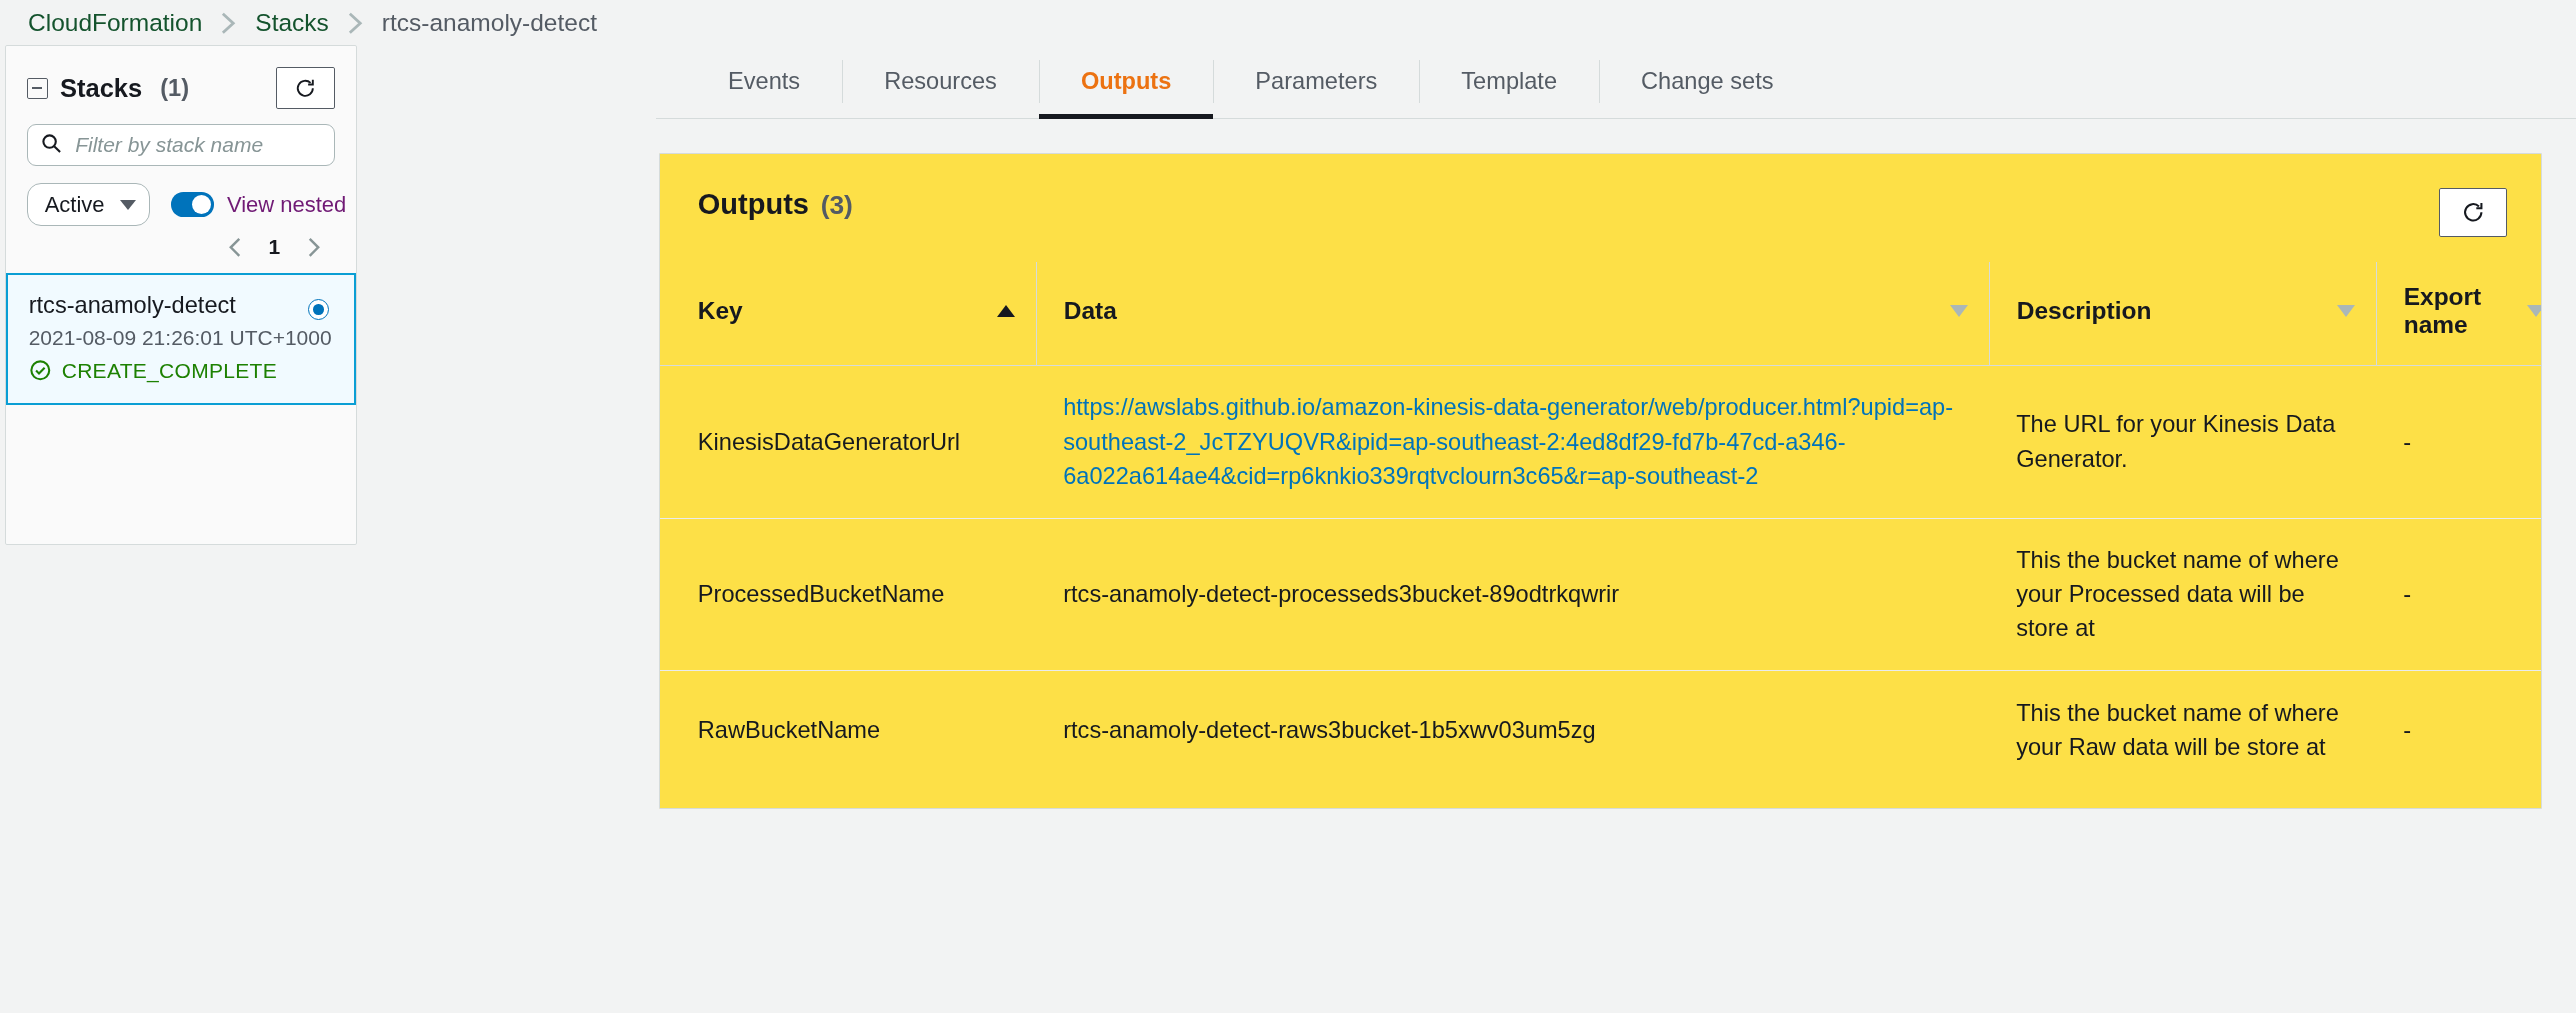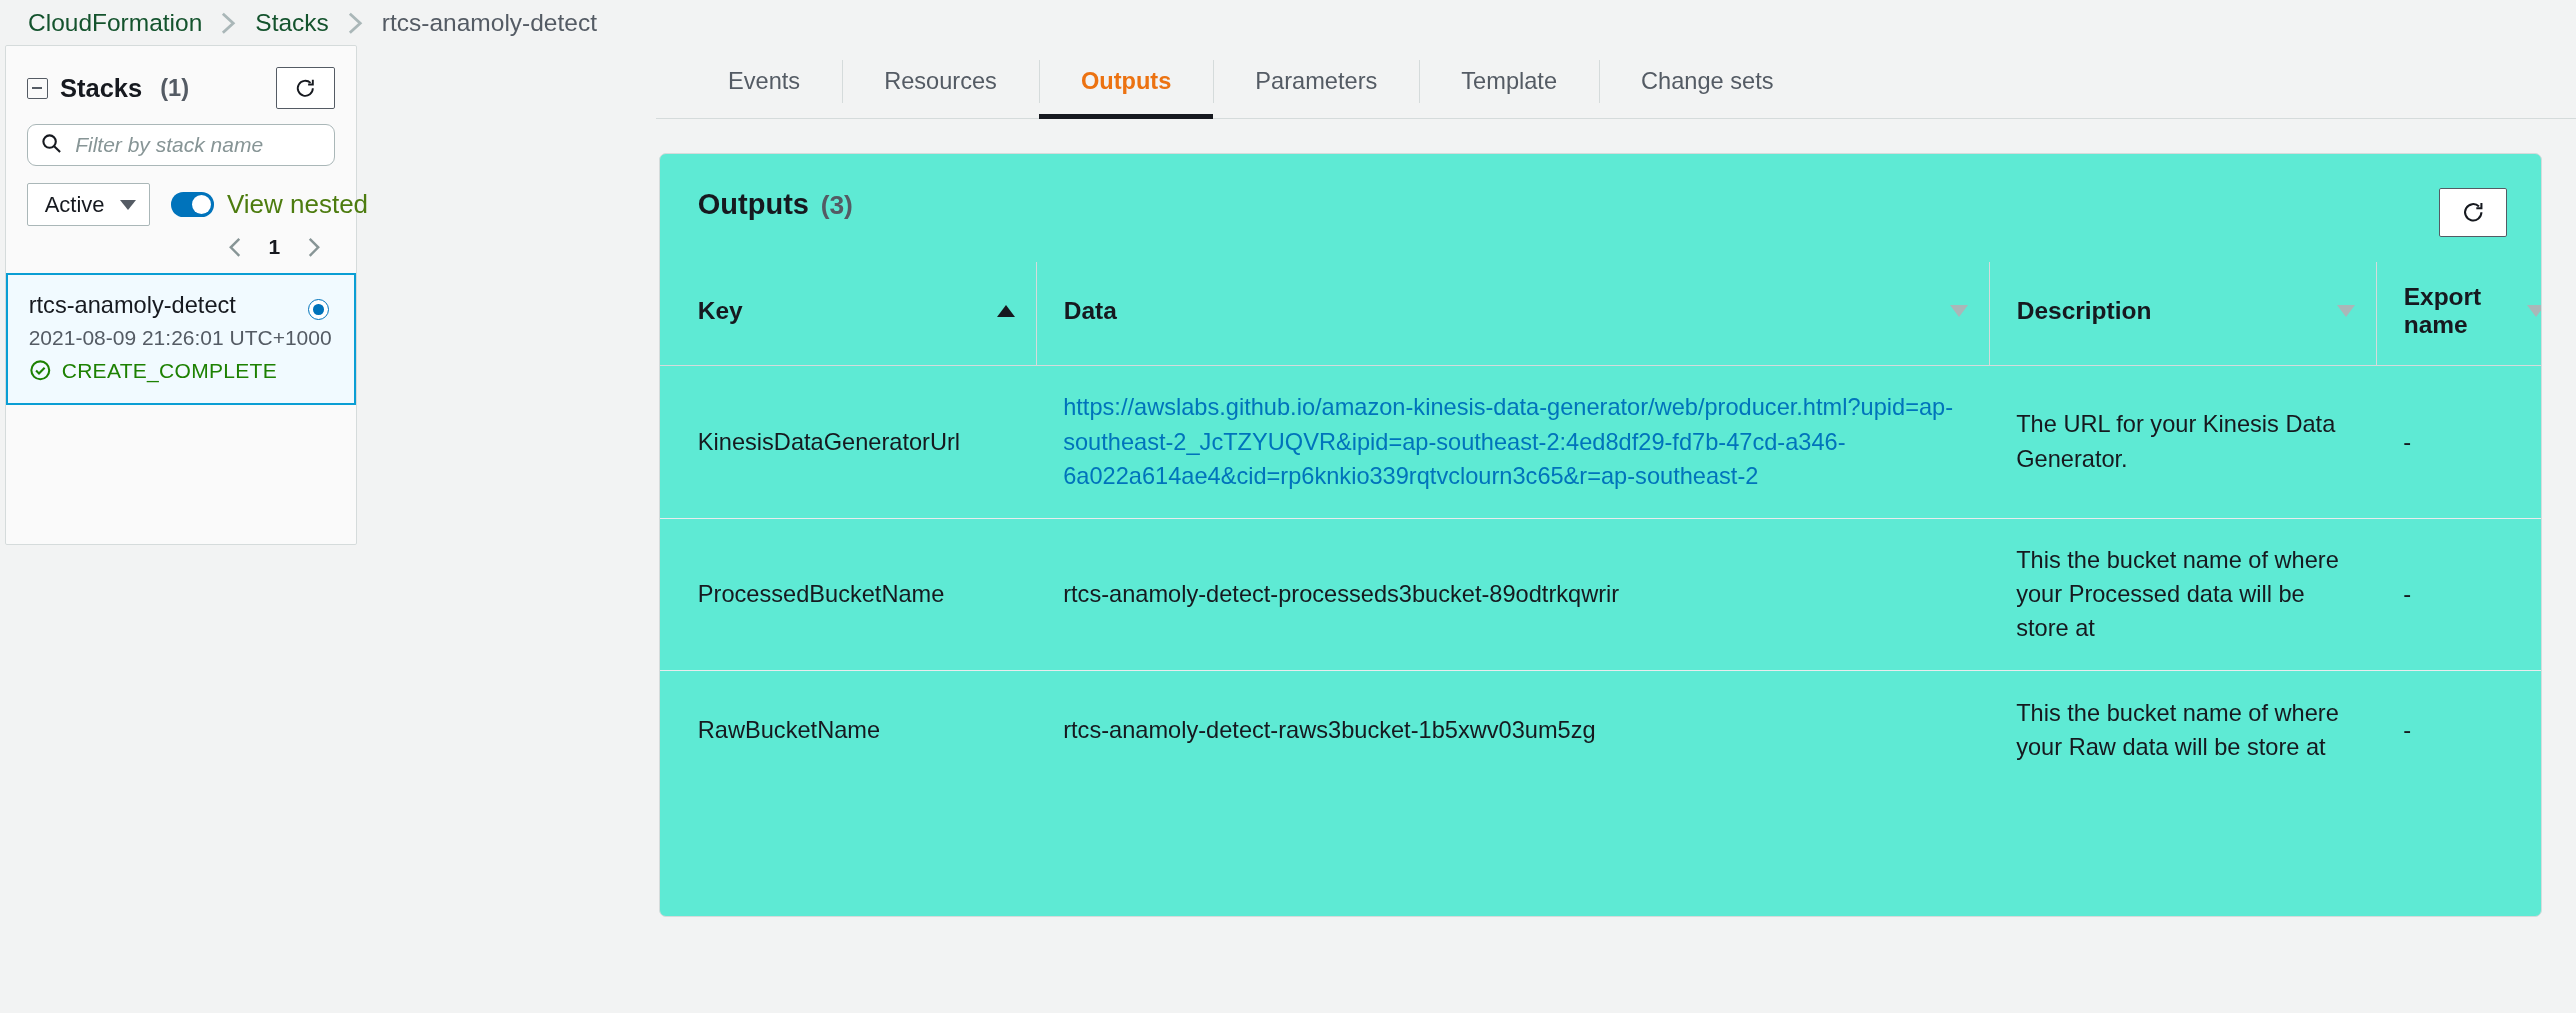--- a/index.html
+++ b/index.html
@@ -69,39 +69,39 @@
     font-style: normal;
   }
   .search-box input::placeholder { color: #879596; font-style: italic; }
 
   .controls-row {
     display: flex; align-items: center;
     padding: 17px 21px 0 21px; gap: 21px;
   }
   .select-btn {
     min-width: 123px; height: 43px;
-    border: 0.9px solid #aab7b8; border-radius: 2px; background: #fff;
+    border: 0.9px solid #aab7b8; border-radius: 14px; background: #fff;
     display: flex; align-items: center; justify-content: space-between;
     padding: 0 13.2px 0 17px; cursor: pointer;
   }
   .select-btn .lbl { font-size: 22px; color: #16191f; }
   .tri-down-solid {
     width:0;height:0;border-left:8.5px solid transparent;border-right:8.5px solid transparent;
     border-top:10.4px solid #545b64; margin-left: 15px;
   }
   .toggle-wrap { display:flex; align-items:center; gap: 13.2px; }
   .toggle {
     width: 43px; height: 24.5px; border-radius: 12.3px;
     background: #0073bb; position: relative; cursor: pointer; flex:0 0 auto;
   }
   .toggle .knob {
     position:absolute; top:2.8px; right:2.8px;
     width:19px;height:19px;border-radius:50%;background:#fff;
   }
-  .toggle-label { font-size: 26px; color: #4d7c0f; white-space: nowrap; }
+  .toggle-label { font-size: 22px; color: #701a75; white-space: nowrap; }
 
   .pager {
     display:flex; align-items:center; justify-content:flex-end;
     gap: 24.5px; padding: 9.4px 34px 0 0;
   }
   .pager .arrow { cursor:pointer; display:flex; align-items:center; }
   .pager .pnum { font-size: 21px; font-weight: bold; color:#16191f; cursor:pointer; }
 
   .stack-card {
     margin: 13.2px 0 0 0;
@@ -140,24 +140,24 @@
     width: 0.9px; background: #d5dbdb;
   }
   .tab.active { color: #ec7211; font-weight: bold; }
   .tab.active::after {
     content:""; position:absolute; left: 0; right: 0; bottom: -0.9px;
     height: 4.7px; background: #16191f;
   }
 
   .panel {
     margin: 34px 34px 0 2.8px;
-    background: #5eead4;
+    background: #fde047;
     border: 0.9px solid #d5dbdb;
-    border-radius: 7px;
-    height: 764px;
+    border-radius: 1px;
+    height: 656px;
     position: relative;
     overflow: hidden;
   }
   .panel-head {
     display:flex; align-items:flex-start; justify-content:space-between;
     padding: 34px 34px 0 38px;
   }
   .panel-title { font-size: 29px; font-weight: bold; color:#16191f; }
   .panel-count { font-size: 26.4px; font-weight: bold; color:#545b64; margin-left: 7.5px; }
 

